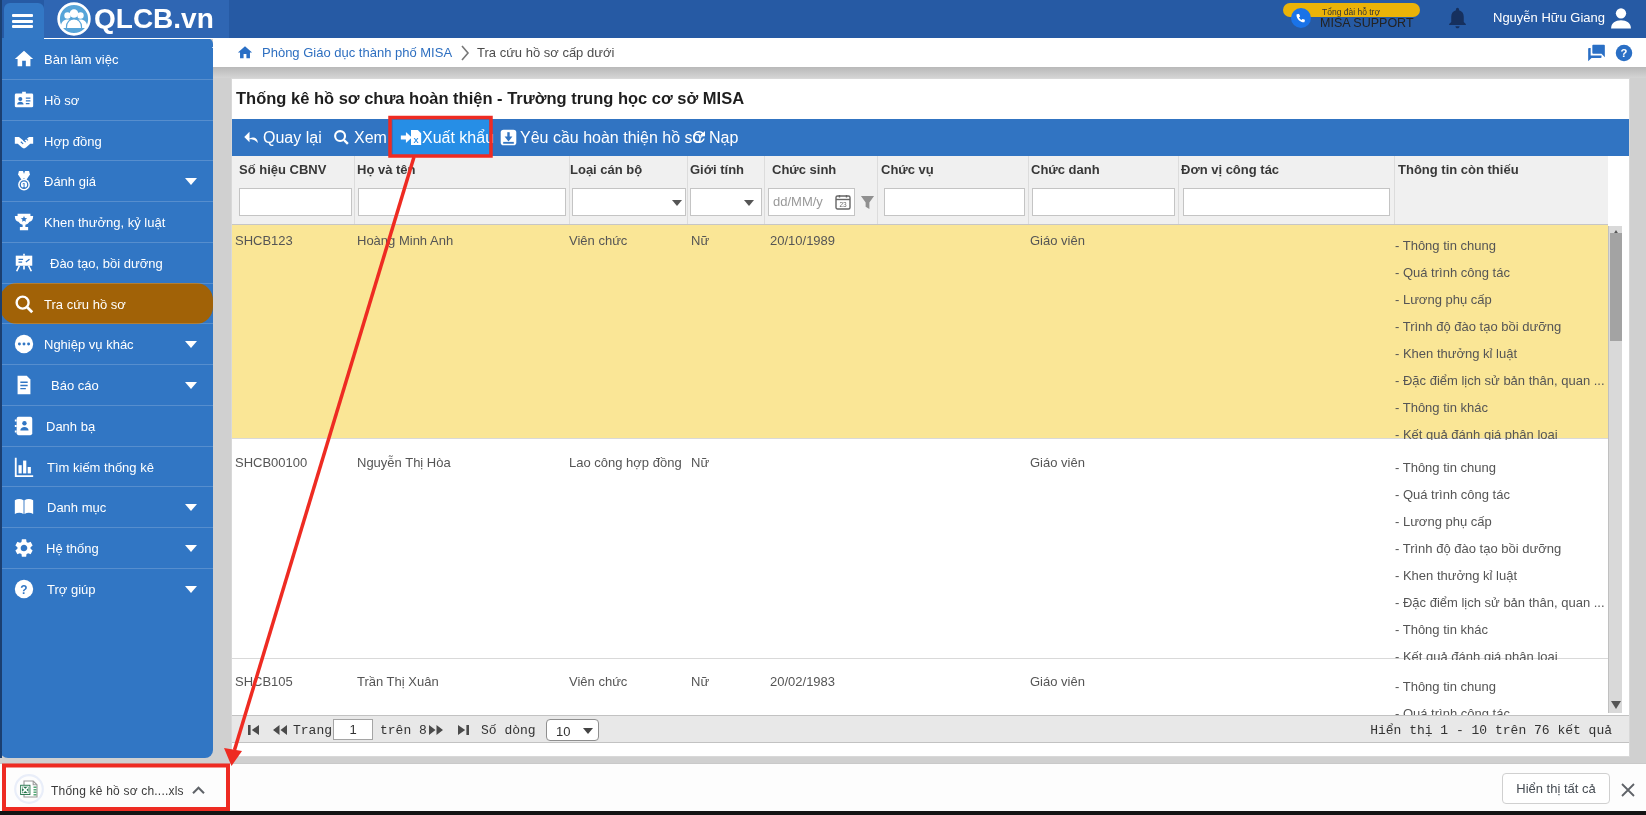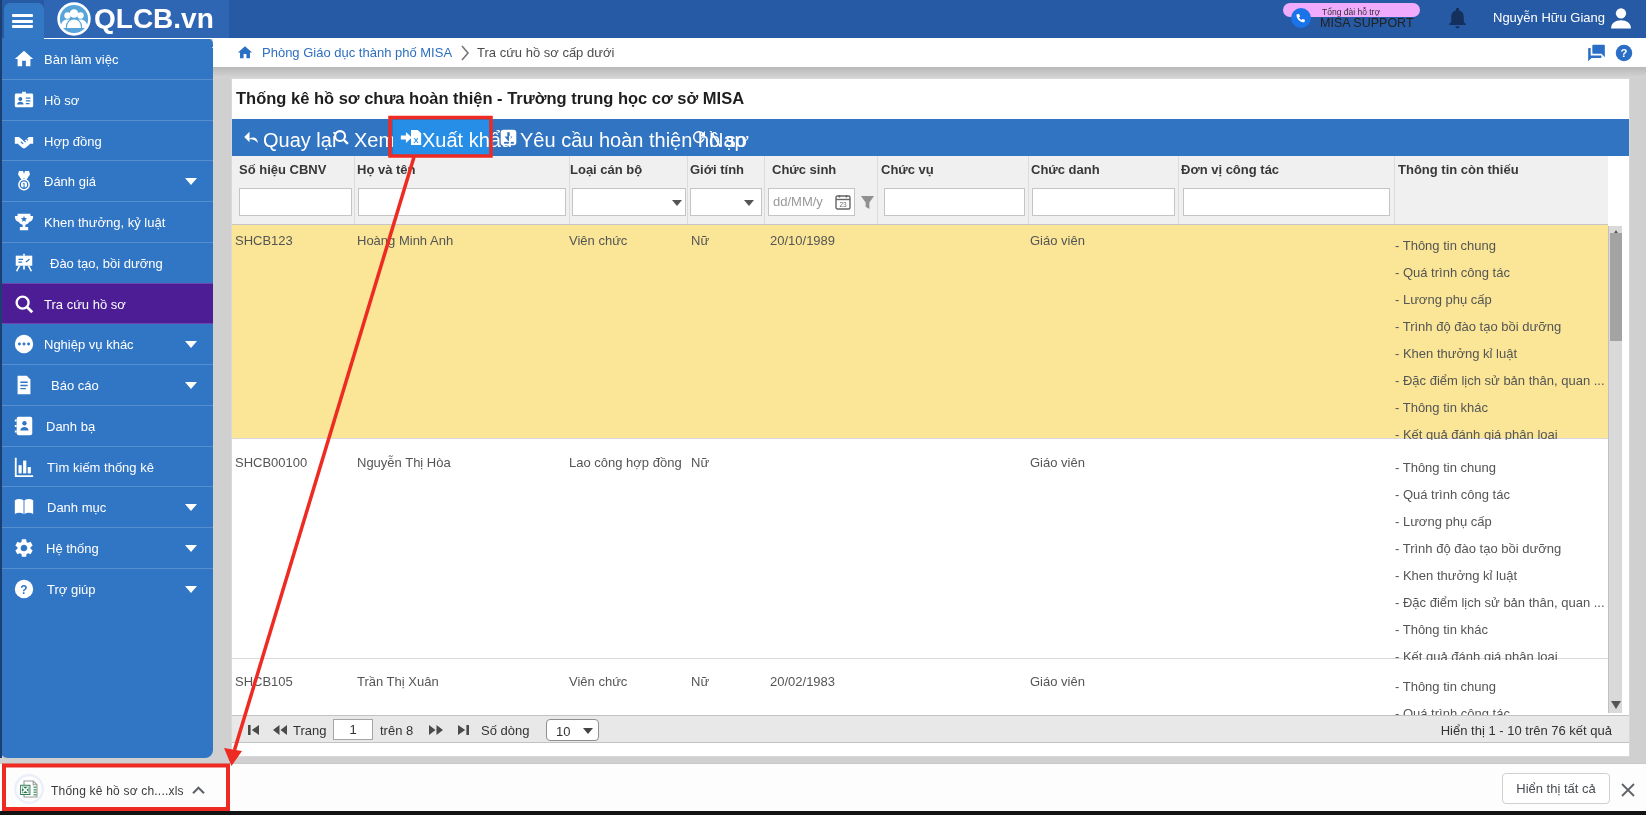--- a/index.html
+++ b/index.html
@@ -8,63 +8,63 @@
   .abs { position:absolute; }
 
   #header { left:0; top:0; width:1646px; height:38px; background:#265aa4; }
   #hline { left:44px; top:38px; width:1602px; height:1px; background:#ffffff; z-index:6;}
   #logotab { left:44px; top:0px; width:185px; height:38px; background:#2f66b3; }
   #hambtab { left:4px; top:3px; width:40px; height:37px; background:#3378c5; border-radius:6px 6px 0 0; z-index:7;}
   .hamline { position:absolute; left:8px; width:21px; height:3px; background:#fff; border-radius:1px; }
   #logotxt { left:94px; top:3px; color:#fff; font-size:28px; font-weight:bold; letter-spacing:0px; z-index:3;}
   #logotm { left:212px; top:1px; color:#fff; font-size:8px; font-weight:bold; z-index:3;margin-top:44px;}
 
-  #pill { left:1283px; top:3px; width:137px; height:14px; background:#f0abfc; border-radius:15px; }
+  #pill { left:1283px; top:3px; width:137px; height:14px; background:#eab308; border-radius:15px; }
   #pill-sub { position:absolute; left:39px; top:4px; font-size:8.5px; white-space:nowrap; color:#333; }
   #pill-main { position:absolute; left:37px; top:13px; font-size:12.5px; white-space:nowrap; font-weight:400; color:#222; }
   #username { left:1493px; top:10px; color:#fff; font-size:13px; white-space:nowrap; }
 
   #sidebar { left:0px; top:38px; width:213px; height:720px; background:#3176c4; border-radius:0 6px 8px 8px; }
   #leftedge { left:0; top:0; width:2px; height:758px; background:#1b3f70; z-index:40; }
   .mitem { position:absolute; left:0; width:213px; height:41px; color:#fff; font-size:13px; z-index:4;}
   .mitem .lbl { position:absolute; left:45px; top:14px; white-space:nowrap; }
   .mitem .ic { position:absolute; left:13px; top:10px; }
   .mitem .caret { position:absolute; left:185px; top:18px; width:0; height:0; border-left:6.5px solid transparent; border-right:6.5px solid transparent; border-top:7px solid #fff; }
   .sep { position:absolute; left:0; width:213px; height:1px; background:rgba(255,255,255,0.18); z-index:4;}
-  .active { background:#4c1d95; }
+  .active { background:#a16207;border-radius:17px; }
 
   #crumbbar { left:213px; top:39px; width:1433px; height:28px; background:#fff; }
   #graystrip { left:213px; top:67px; width:1433px; height:11px; background:linear-gradient(#b9b9b9,#d4d4d4); }
   #crumb1 { left:262px; top:45px; font-size:13px; color:#2e6fc0; z-index:2;}
   #crumb2 { left:477px; top:45px; font-size:13px; color:#4c4c4c; z-index:2;}
 
   #panel { left:231px; top:78px; width:1399px; height:679px; background:#fff; border:1px solid #d8d8d8; }
   #title { left:236px; top:89px; font-size:16.5px; font-weight:bold; color:#1e1e1e; }
 
   #toolbar { left:232px; top:119px; width:1397px; height:37px; background:#3174c2; color:#fff; }
-  .tbtxt { position:absolute; top:10px; font-size:20px; white-space:nowrap; color:#fff; }
+  .tbtxt { position:absolute; top:10px; font-size:16px; white-space:nowrap; color:#fff; }
   #btn-export { position:absolute; left:161px; top:1px; width:96px; height:35px; background:#268ee6; }
 
   #thead { left:232px; top:156px; width:1376px; height:69px; background:#f0f0f0; border-bottom:1px solid #c6c6c6; }
   .th { position:absolute; top:6px; font-size:13px; font-weight:bold; color:#383838; }
   .vline { position:absolute; top:0; width:1px; height:68px; background:#dcdcdc; }
   .finput { position:absolute; top:32px; height:28px; background:#fff; border:1px solid #c4c4c4; }
   .fcaret { position:absolute; top:44px; width:0; height:0; border-left:5px solid transparent; border-right:5px solid transparent; border-top:6px solid #555; }
 
   .cell { position:absolute; font-size:13px; color:#555; white-space:nowrap; }
   #row1 { left:232px; top:225px; width:1376px; height:214px; background:#fae696; border-bottom:1px solid #d9d9d9; }
   #row2 { left:232px; top:440px; width:1376px; height:219px; background:#fff; border-bottom:1px solid #d9d9d9; }
   #row3 { left:232px; top:660px; width:1376px; height:55px; background:#fff; }
   .mlist { line-height:27px; }
 
   #sbar { left:1608px; top:226px; width:14px; height:487px; background:#d9d9d9; border-left:1px solid #c0c0c0; }
   #sthumb { position:absolute; left:1px; top:7px; width:12px; height:108px; background:#a3a3a3; }
 
   #pager { left:232px; top:715px; width:1397px; height:28px; background:#e8e8e8; border-top:1px solid #c2c2c2; border-bottom:1px solid #c2c2c2; }
-  .pgt { position:absolute; top:7px; font-size:13px; white-space:nowrap; color:#333; }
+  .pgt { position:absolute; top:7px; font-size:13px; white-space:nowrap; color:#333;font-family:Liberation Mono, monospace; }
   .pgi { position:absolute; top:8px; }
   #pg-input { position:absolute; left:101px; top:3px; width:40px; height:21px; border:1px solid #a5a5a5; background:#fff; text-align:center; font-size:13px; color:#333; padding-top:2px;}
   #pg-select { position:absolute; left:314px; top:3px; width:53px; height:22px; border:1px solid #8f8f8f; border-radius:4px; background:#fff; font-size:13px; color:#333; }
 
   #dlbar { left:0px; top:763px; width:1646px; height:49px; background:#fdfdfd; border-top:1px solid #c9c9c9; }
   #dltext { left:51px; top:784px; font-size:12px; letter-spacing:0.2px; color:#3a3a3a; }
   #showall { left:1502px; top:773px; width:108px; height:31px; background:#fff; border:1px solid #d0d0d0; border-radius:4px; font-size:13px; color:#464c53; text-align:center; padding-top:7px; }
   #bottomstrip { left:0; top:811px; width:1646px; height:4px; background:#141414; }
 
   #anno { left:0; top:0; width:1646px; height:815px; z-index:50; pointer-events:none; }

